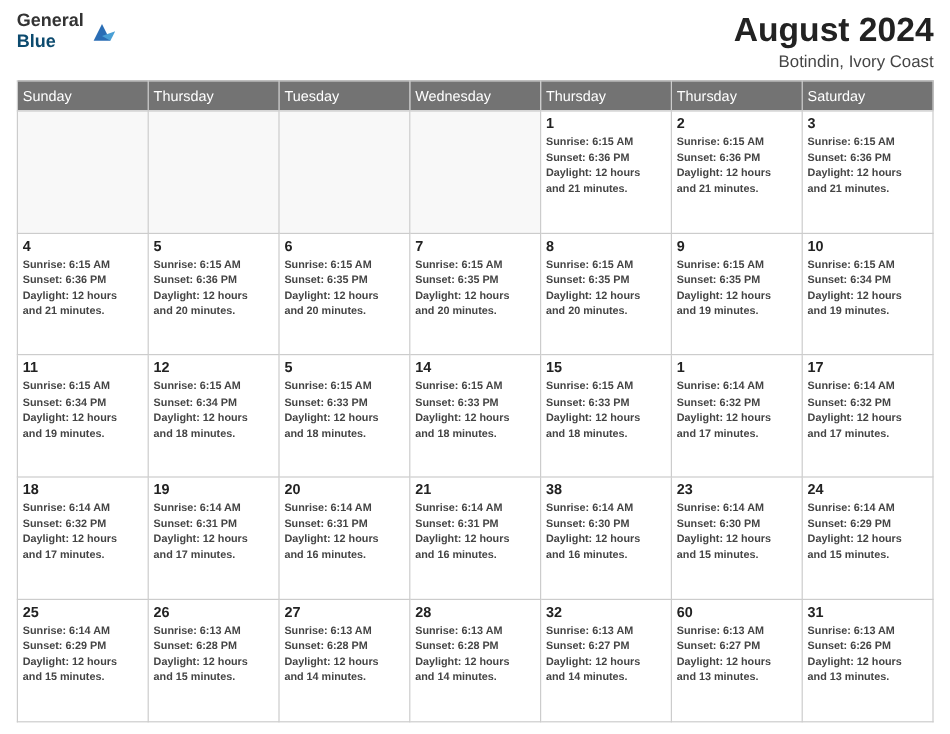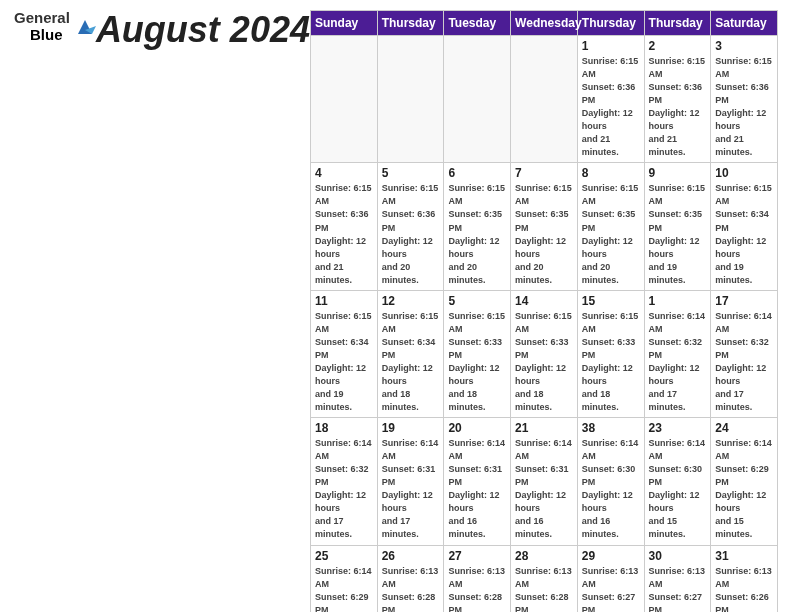--- a/index.html
+++ b/index.html
@@ -8,21 +8,21 @@
       background: #fff;
       width: 792px;
       height: 612px;
       overflow: hidden;
     }
     .page {
       width: 792px;
       height: 612px;
       padding: 10px 14px 10px 14px;
       display: flex;
-      flex-direction: row;
+      flex-direction: column;
     }
     .header {
       display: flex;
       justify-content: space-between;
       align-items: flex-start;
       margin-bottom: 8px;
     }
     .logo {
       display: flex;
       align-items: center;
@@ -34,54 +34,52 @@
       line-height: 1.1;
     }
     .logo-general {
       font-size: 15px;
       font-weight: bold;
       color: #333;
     }
     .logo-blue {
       font-size: 15px;
       font-weight: bold;
-      color: #000000;
-      margin-left: 16px;
+      color: #0c4a6e;
     }
     .logo-icon {
       width: 22px;
       height: 22px;
       margin-left: 2px;
     }
     .title-block {
       text-align: right;
     }
     .title-month {
-      font-size: 36px;
+      font-size: 28px;
       font-weight: bold;
       color: #222;
       line-height: 1.1;
-      font-style: italic;
     }
     .title-location {
       font-size: 14px;
       color: #444;
       margin-top: 2px;
     }
     .calendar {
       flex: 1;
       border-collapse: collapse;
       width: 100%;
       table-layout: fixed;
     }
     .calendar th {
-      background: #4c1d95;
+      background: #737373;
       color: #fff;
       font-size: 12px;
-      font-weight: bold;
+      font-weight: normal;
       padding: 5px 4px;
       text-align: left;
       border: 1px solid #ccc;
     }
     .calendar td {
       vertical-align: top;
       border: 1px solid #ccc;
       padding: 3px 4px;
       font-size: 9.5px;
       color: #333;
@@ -114,20 +112,21 @@
         <span class="logo-general">General</span>
         <span class="logo-blue">Blue</span>
       </div>
       <svg class="logo-icon" viewBox="0 0 22 22">
         <polygon points="4,18 11,4 18,18" fill="#2a6db5"></polygon>
         <polygon points="11,14 18,18 22,10" fill="#4a9fd5"></polygon>
       </svg>
     </div>
     <div class="title-block">
       <div class="title-month">August 2024</div>
+      <div class="title-location">Botindin, Ivory Coast</div>
     </div>
   </div>
 
   <table class="calendar">
     <thead>
       <tr>
         <th>Sunday</th>
         <th>Thursday</th>
         <th>Tuesday</th>
         <th>Wednesday</th>
@@ -256,25 +255,25 @@
           </td>
           <td>
             <div class="day-number">27</div>
             <div class="day-info">Sunrise: 6:13 AM<br>Sunset: 6:28 PM<br>Daylight: 12 hours<br>and 14 minutes.</div>
           </td>
           <td>
             <div class="day-number">28</div>
             <div class="day-info">Sunrise: 6:13 AM<br>Sunset: 6:28 PM<br>Daylight: 12 hours<br>and 14 minutes.</div>
           </td>
           <td>
-            <div class="day-number">29</div>
+            <div class="day-number">32</div>
             <div class="day-info">Sunrise: 6:13 AM<br>Sunset: 6:27 PM<br>Daylight: 12 hours<br>and 14 minutes.</div>
           </td>
           <td>
-            <div class="day-number">30</div>
+            <div class="day-number">60</div>
             <div class="day-info">Sunrise: 6:13 AM<br>Sunset: 6:27 PM<br>Daylight: 12 hours<br>and 13 minutes.</div>
           </td>
           <td>
             <div class="day-number">31</div>
             <div class="day-info">Sunrise: 6:13 AM<br>Sunset: 6:26 PM<br>Daylight: 12 hours<br>and 13 minutes.</div>
           </td>
         </tr>
       </tbody>
   </table>
 </div>

